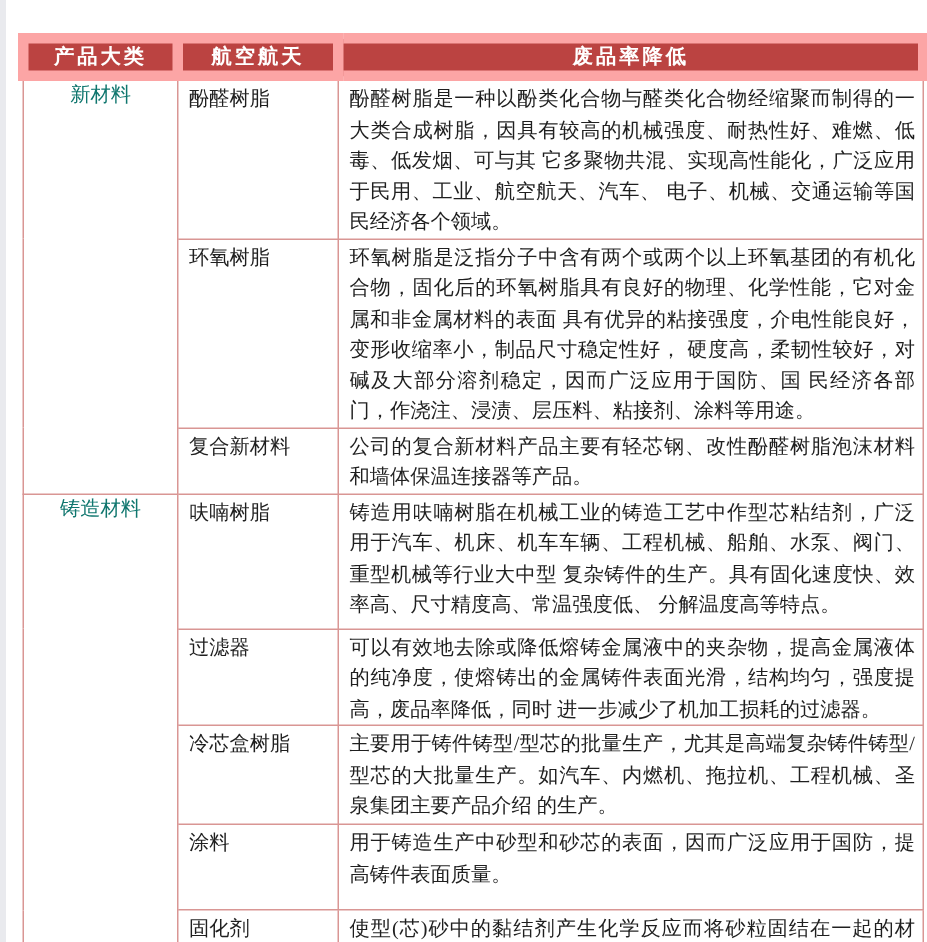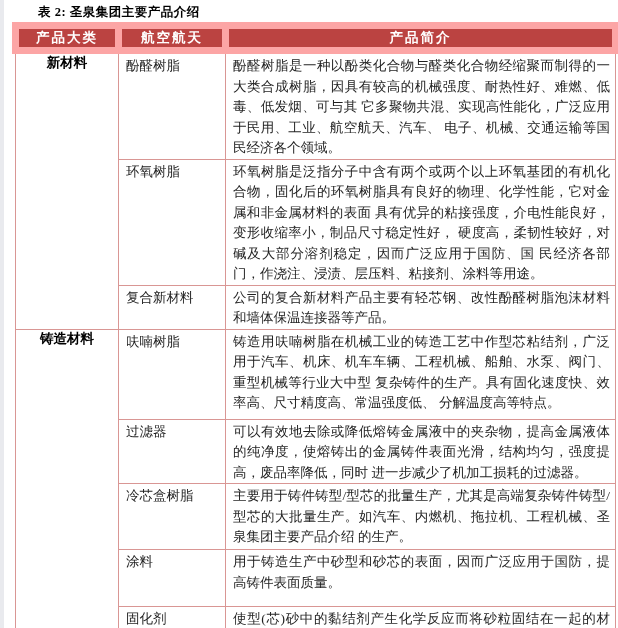--- a/index.html
+++ b/index.html
@@ -51,23 +51,23 @@
   }
   table.products td {
     border: 1px solid #d99694;
     font-size: 13.5px;
     vertical-align: top;
     background: #ffffff;
   }
   td.group {
     text-align: center;
     vertical-align: middle;
-    font-weight: bold;
+    font-weight: normal;
     font-size: 13.5px;
-    color: #000000;
+    color: #0f766e;
   }
   td.name {
     padding: 2px 4px 0 7px;
     line-height: 20.5px;
   }
   td.desc {
     padding: 2px 5px 0 7px;
     line-height: 20.5px;
     text-align: justify;
   }
@@ -80,33 +80,32 @@
   tr.r6 { height: 66px; }
   tr.r7 { height: 57px; }
   tr.r8 { height: 44px; }
 </style>
 </head>
 <body>
 
 <div id="stage">
   <div id="page-edge"></div>
 
-  <div id="table-title">表 2: 圣泉集团主要产品介绍</div>
 
   <table class="products">
     <colgroup>
       <col class="c1">
         <col class="c2">
         <col class="c3">
     </colgroup>
     <tbody>
       <tr class="hrow">
         <th>产品大类</th>
         <th>航空航天</th>
-        <th>产品简介</th>
+        <th>废品率降低</th>
       </tr>
 
       <tr class="r1">
         <td class="group" rowspan="3">新材料</td>
         <td class="name">酚醛树脂</td>
         <td class="desc">酚醛树脂是一种以酚类化合物与醛类化合物经缩聚而制得的一大类合成树脂，因具有较高的机械强度、耐热性好、难燃、低毒、低发烟、可与其 它多聚物共混、实现高性能化，广泛应用于民用、工业、航空航天、汽车、 电子、机械、交通运输等国民经济各个领域。</td>
       </tr>
       <tr class="r2">
         <td class="name">环氧树脂</td>
         <td class="desc">环氧树脂是泛指分子中含有两个或两个以上环氧基团的有机化合物，固化后的环氧树脂具有良好的物理、化学性能，它对金属和非金属材料的表面 具有优异的粘接强度，介电性能良好，变形收缩率小，制品尺寸稳定性好， 硬度高，柔韧性较好，对碱及大部分溶剂稳定，因而广泛应用于国防、国 民经济各部门，作浇注、浸渍、层压料、粘接剂、涂料等用途。</td>

